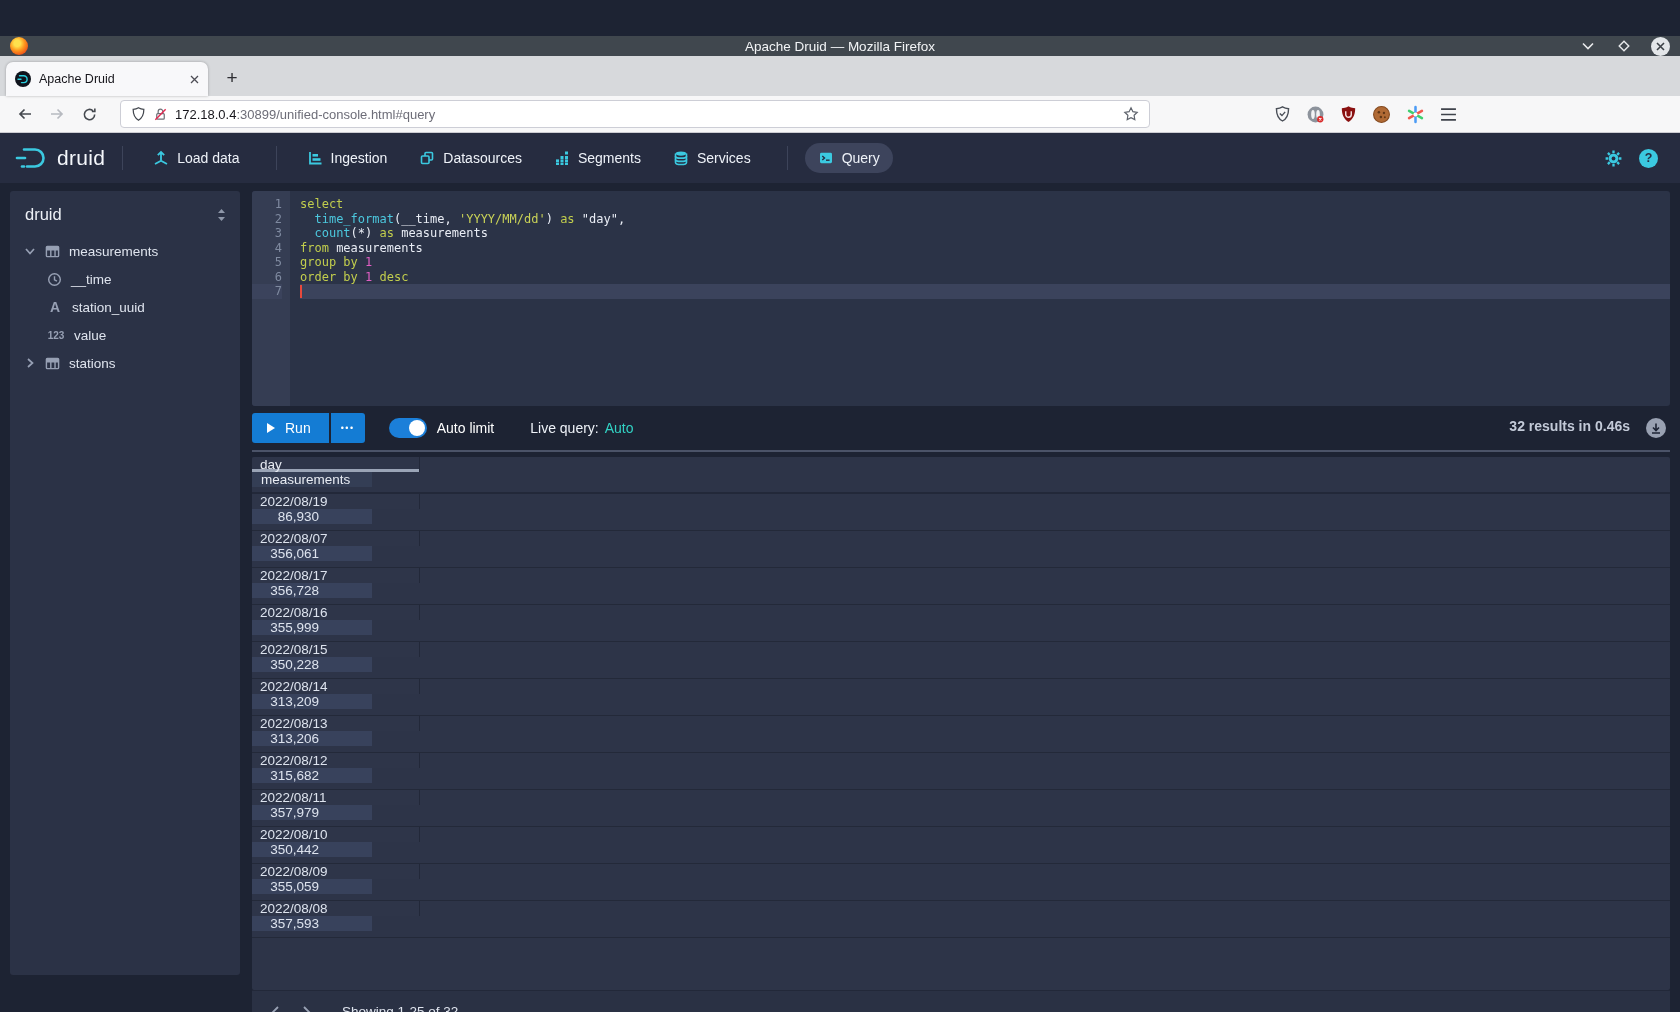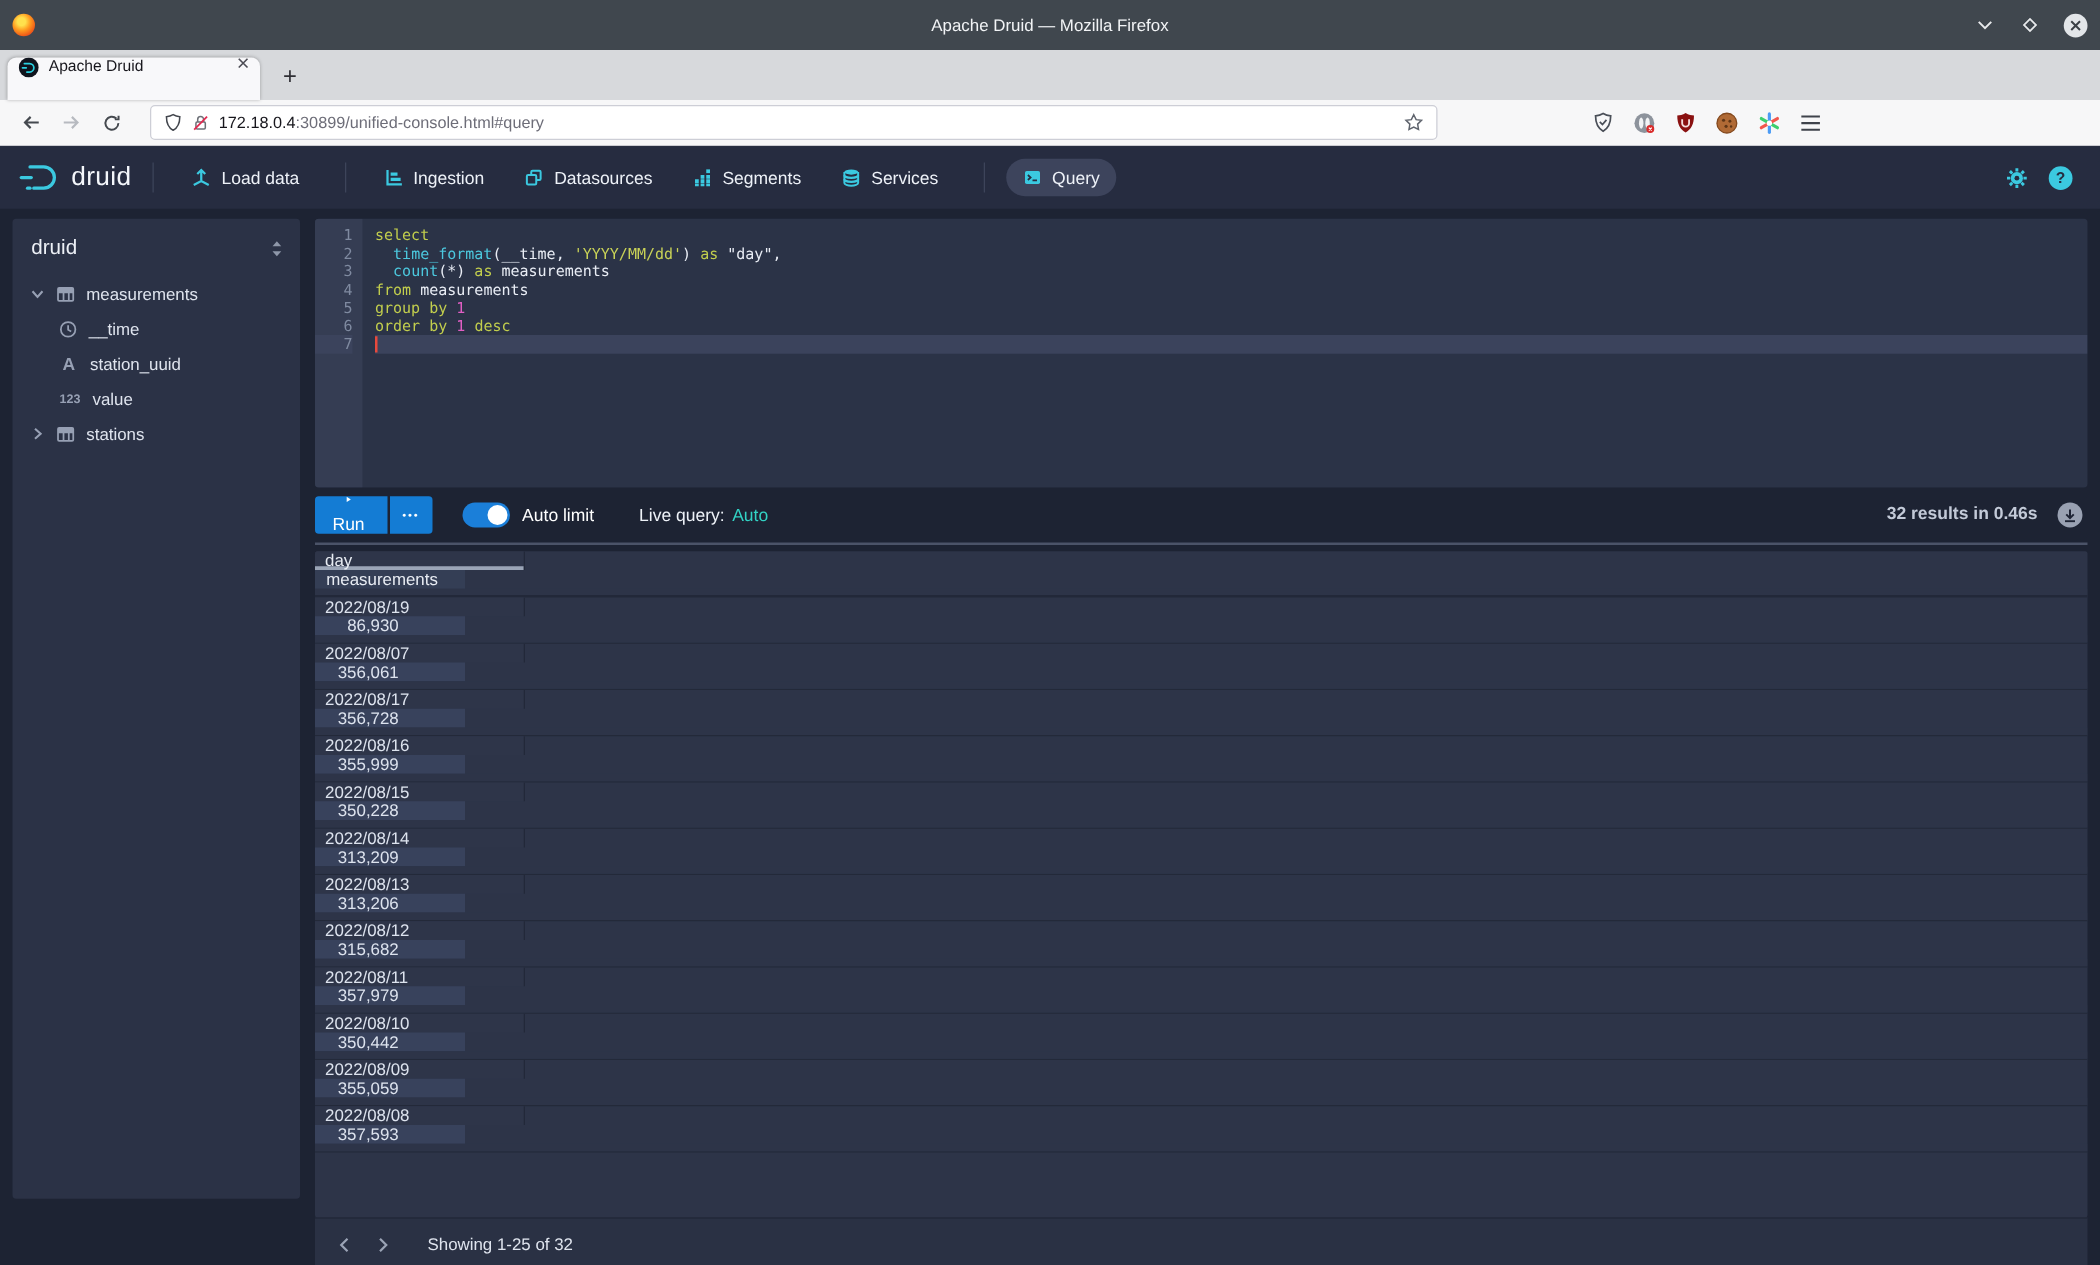--- a/index.html
+++ b/index.html
@@ -1,29 +1,29 @@
 <!DOCTYPE html>
 <html><head>
 <meta charset="utf-8">
 <style>
   * { margin:0; padding:0; box-sizing:border-box; }
   html,body { width:1680px; height:1012px; overflow:hidden; }
   body { font-family:"Liberation Sans", sans-serif; background:#1d2333; }
 
   
-  .titlebar { height:40px; background:#40474e; display:flex; align-items:center; position:relative; padding:0 10px; }
+  .titlebar { height:20px; background:#40474e; display:flex; align-items:center; position:relative; padding:0 10px;margin-top:36px; }
   .ff-logo { width:18px; height:18px; border-radius:50%;
     background:radial-gradient(circle at 40% 35%, #ffe14d 0 20%, #ff9a1f 45%, #ef5a18 72%, #c22a6b 100%); }
   .win-title { position:absolute; left:0; right:0; text-align:center; color:#f2f4f6; font-size:13.5px; }
   .win-controls { margin-left:auto; display:flex; align-items:center; gap:18px; z-index:2; }
   .win-btn { width:18px; height:18px; display:flex; align-items:center; justify-content:center; cursor:default; }
   .close-circle { width:19px; height:19px; border-radius:50%; background:#e3e6e9; display:flex; align-items:center; justify-content:center; }
 
   .tabbar { height:40px; background:#d7d9dc; display:flex; align-items:flex-end; padding-left:6px; }
-  .tab { width:202px; height:34px; background:#f8f8fa; border-radius:7px 7px 0 0; display:flex; align-items:flex-start;
+  .tab { width:202px; height:34px; background:#f8f8fa; border-radius:7px 7px 0 0; display:flex; align-items:center;
          padding:0 9px; gap:8px; box-shadow:0 0 3px rgba(0,0,0,.28); }
   .tab-label { flex:1; font-size:12.5px; color:#17161c; white-space:nowrap; overflow:hidden; }
   .newtab { width:32px; height:32px; margin:0 0 2px 8px; display:flex; align-items:center; justify-content:center;
             font-size:19px; color:#2e2e33; border-radius:4px; }
 
   .toolbar { height:37px; background:#f7f7f8; border-bottom:1px solid #ccccd2; display:flex; align-items:center; padding:0 10px; gap:2px;text-align:right; }
   .tb-btn { width:30px; height:28px; display:flex; align-items:center; justify-content:center; border-radius:4px; }
   .urlfield { flex:1; height:28px; margin:0 12px 0 14px; background:#ffffff; border:1px solid #cdced6; border-radius:4px;
               display:flex; align-items:center; padding:0 10px; gap:7px; max-width:1030px; }
   .url-host { font-size:13px; color:#17161c; }
@@ -66,21 +66,21 @@
   .cl.active { position:relative; }
   .caret { position:absolute; left:0; top:1px; width:2px; height:12.5px; background:#e8493c; }
   .tok-kw  { color:#c2ce4d; }
   .tok-fn  { color:#4cc8de; }
   .tok-str { color:#c9d257; }
   .tok-num { color:#e05ec4; }
   .tok-pl  { color:#e9edf5; }
 
   .runbar { height:44px; display:flex; align-items:center; flex:none; padding-right:4px; }
   .run-btn { height:30px; background:#147cd4; border:none; border-radius:3px 0 0 3px; color:#fff; font-size:14px;
-             display:flex; align-items:center; gap:9px; padding:0 18px 0 14px; font-family:inherit;flex-direction:column; }
+             display:flex; align-items:center; gap:9px; padding:0 18px 0 14px; font-family:inherit; }
   .more-btn { height:30px; width:34px; background:#147cd4; border:none; border-radius:0 3px 3px 0; margin-left:2px;
               color:#fff; display:flex; align-items:center; justify-content:center; font-size:9px; letter-spacing:1.5px; }
   .switch { width:38px; height:20px; border-radius:10px; background:#1b7fd9; position:relative; margin-left:24px; }
   .switch .knob { position:absolute; right:2px; top:2px; width:16px; height:16px; border-radius:50%; background:#fff; }
   .rb-label { color:#ffffff; font-size:14px; margin-left:10px; }
   .lq-label { color:#eef2f8; font-size:14px; margin-left:36px; }
   .lq-value { color:#32d2c4; font-size:14px; margin-left:6px; }
   .rb-right { margin-left:auto; display:flex; align-items:flex-start; gap:16px;font-weight:bold; }
   .result-summary { color:#c3cad8; font-size:14px; }
   .dl-circle { width:20px; height:20px; border-radius:50%; background:#99a1b2; display:flex; align-items:center; justify-content:center; }

